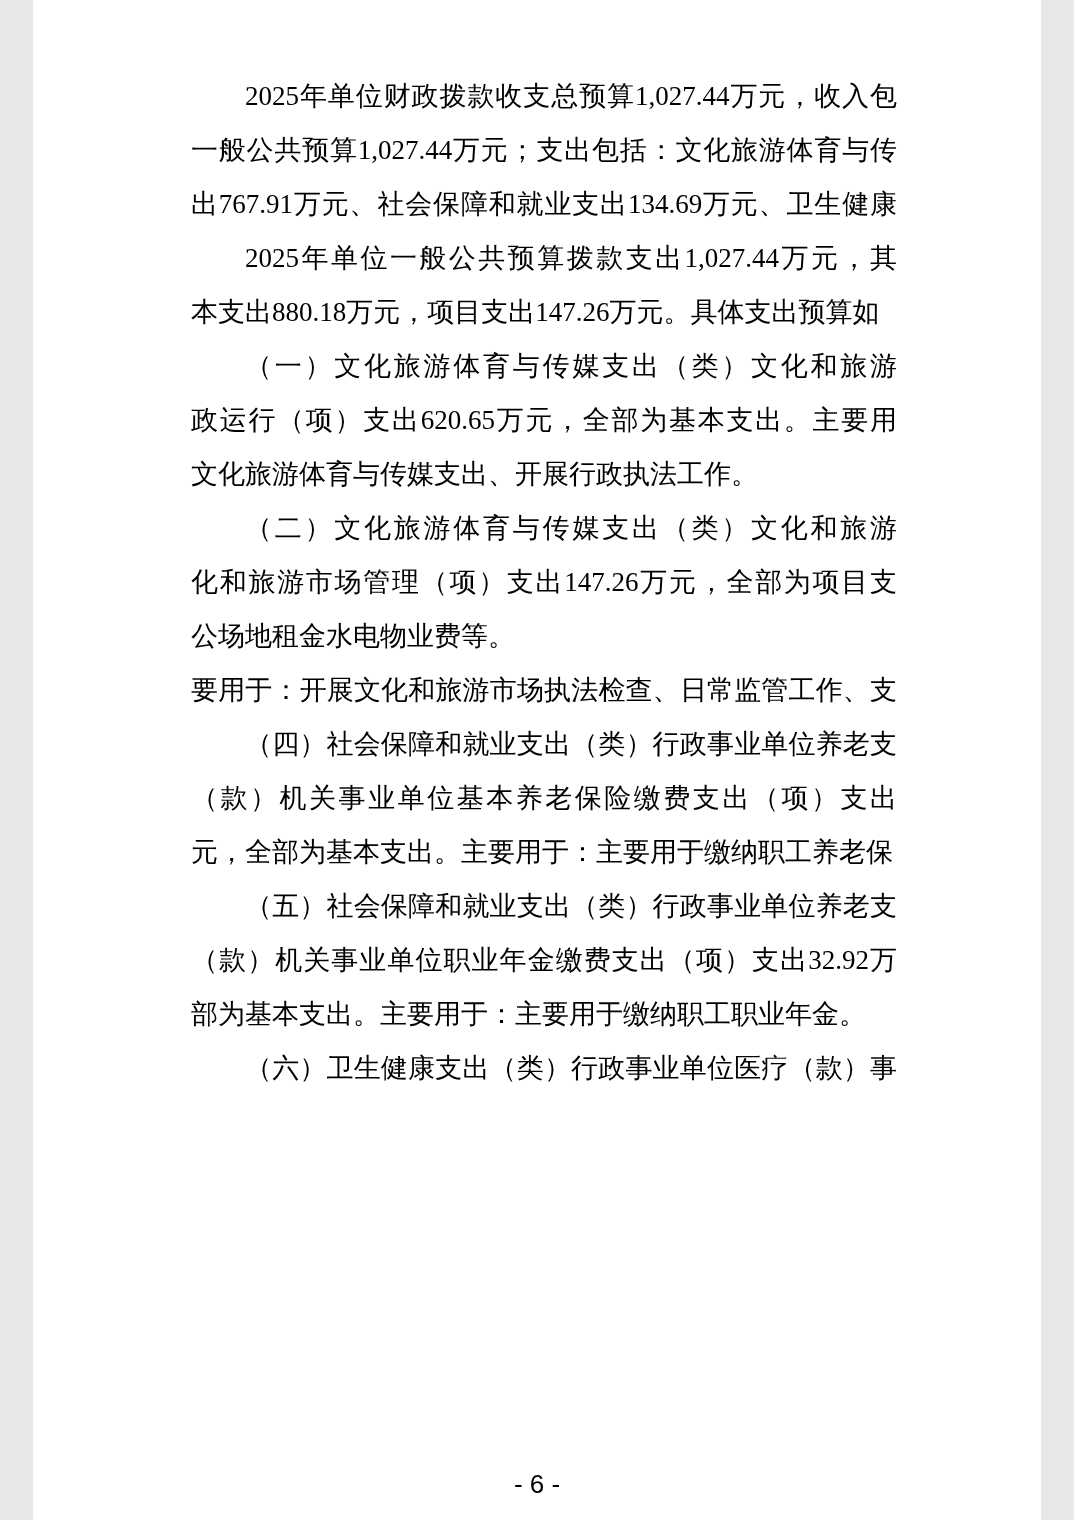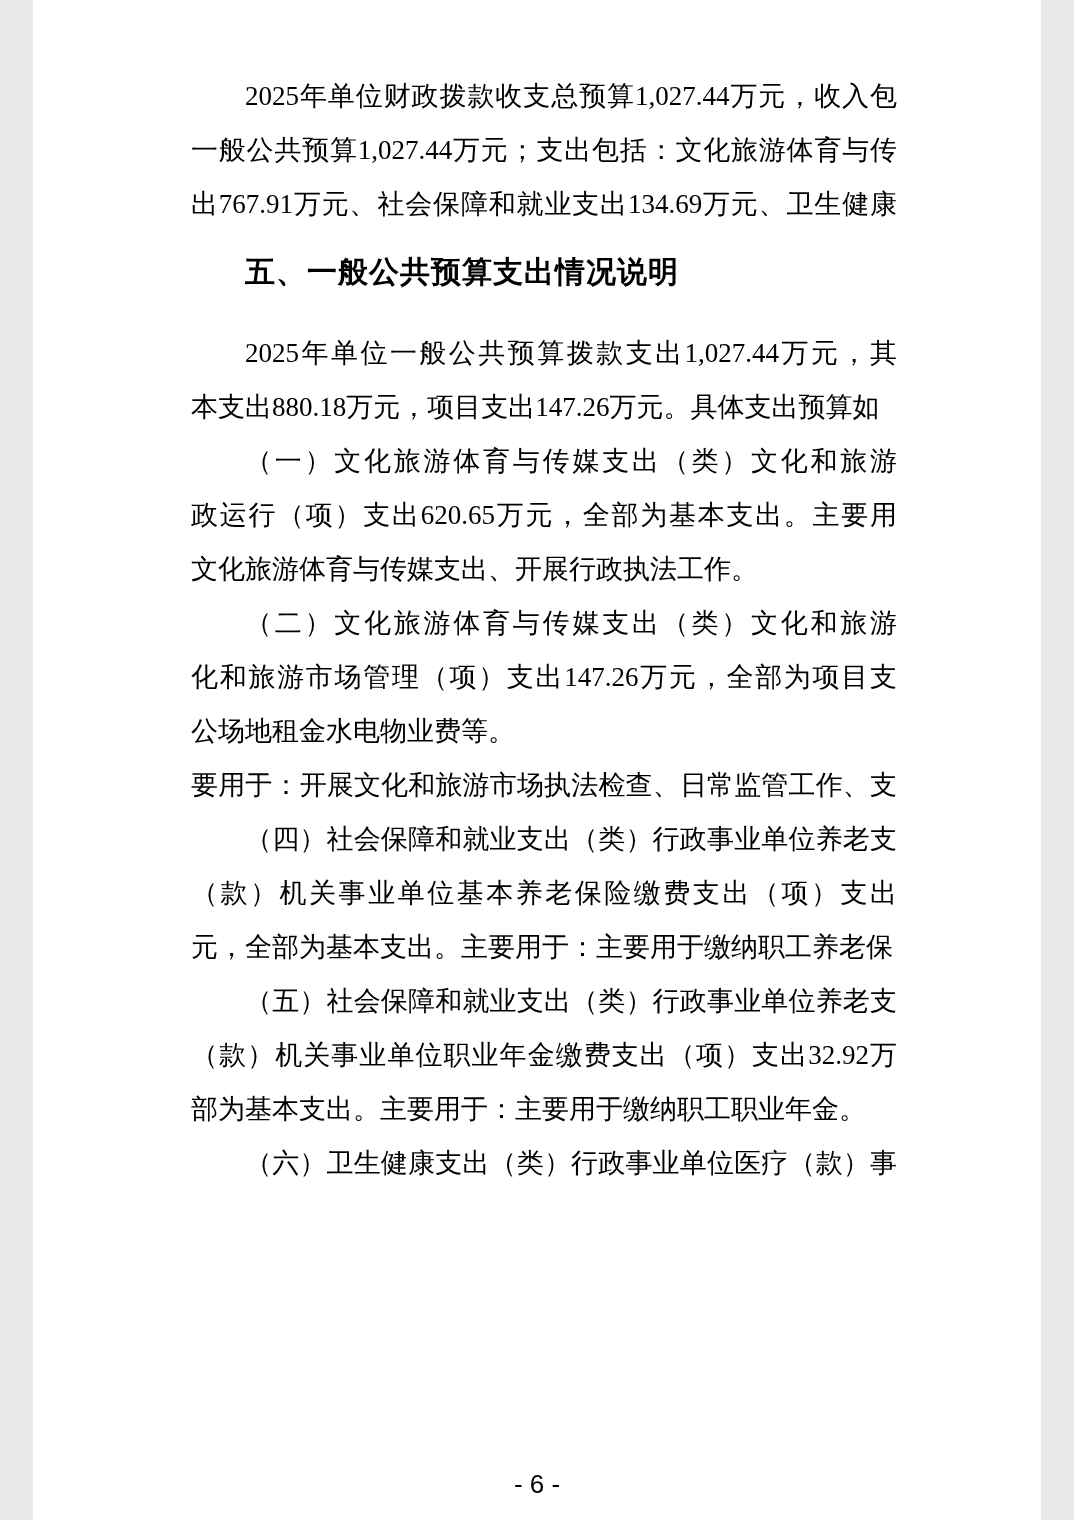--- a/index.html
+++ b/index.html
@@ -68,23 +68,20 @@
 </head>
 <body>
 
 <div class="page">
   <div class="doc" id="doc">
       <div class="para body">
         <div class="line j first">2025年单位财政拨款收支总预算1,027.44万元，收入包括：</div>
         <div class="line j">一般公共预算1,027.44万元；支出包括：文化旅游体育与传媒支</div>
         <div class="line j">出767.91万元、社会保障和就业支出134.69万元、卫生健康支出</div>
       </div>
-      <div class="para heading">
-        <div class="line first">五、一般公共预算支出情况说明</div>
-      </div>
       <div class="para body">
         <div class="line j first">2025年单位一般公共预算拨款支出1,027.44万元，其中：基</div>
         <div class="line">本支出880.18万元，项目支出147.26万元。具体支出预算如下：</div>
       </div>
       <div class="para body">
         <div class="line j first">（一）文化旅游体育与传媒支出（类）文化和旅游（款）行</div>
         <div class="line j">政运行（项）支出620.65万元，全部为基本支出。主要用于：主</div>
         <div class="line">文化旅游体育与传媒支出、开展行政执法工作。</div>
       </div>
       <div class="para body">

